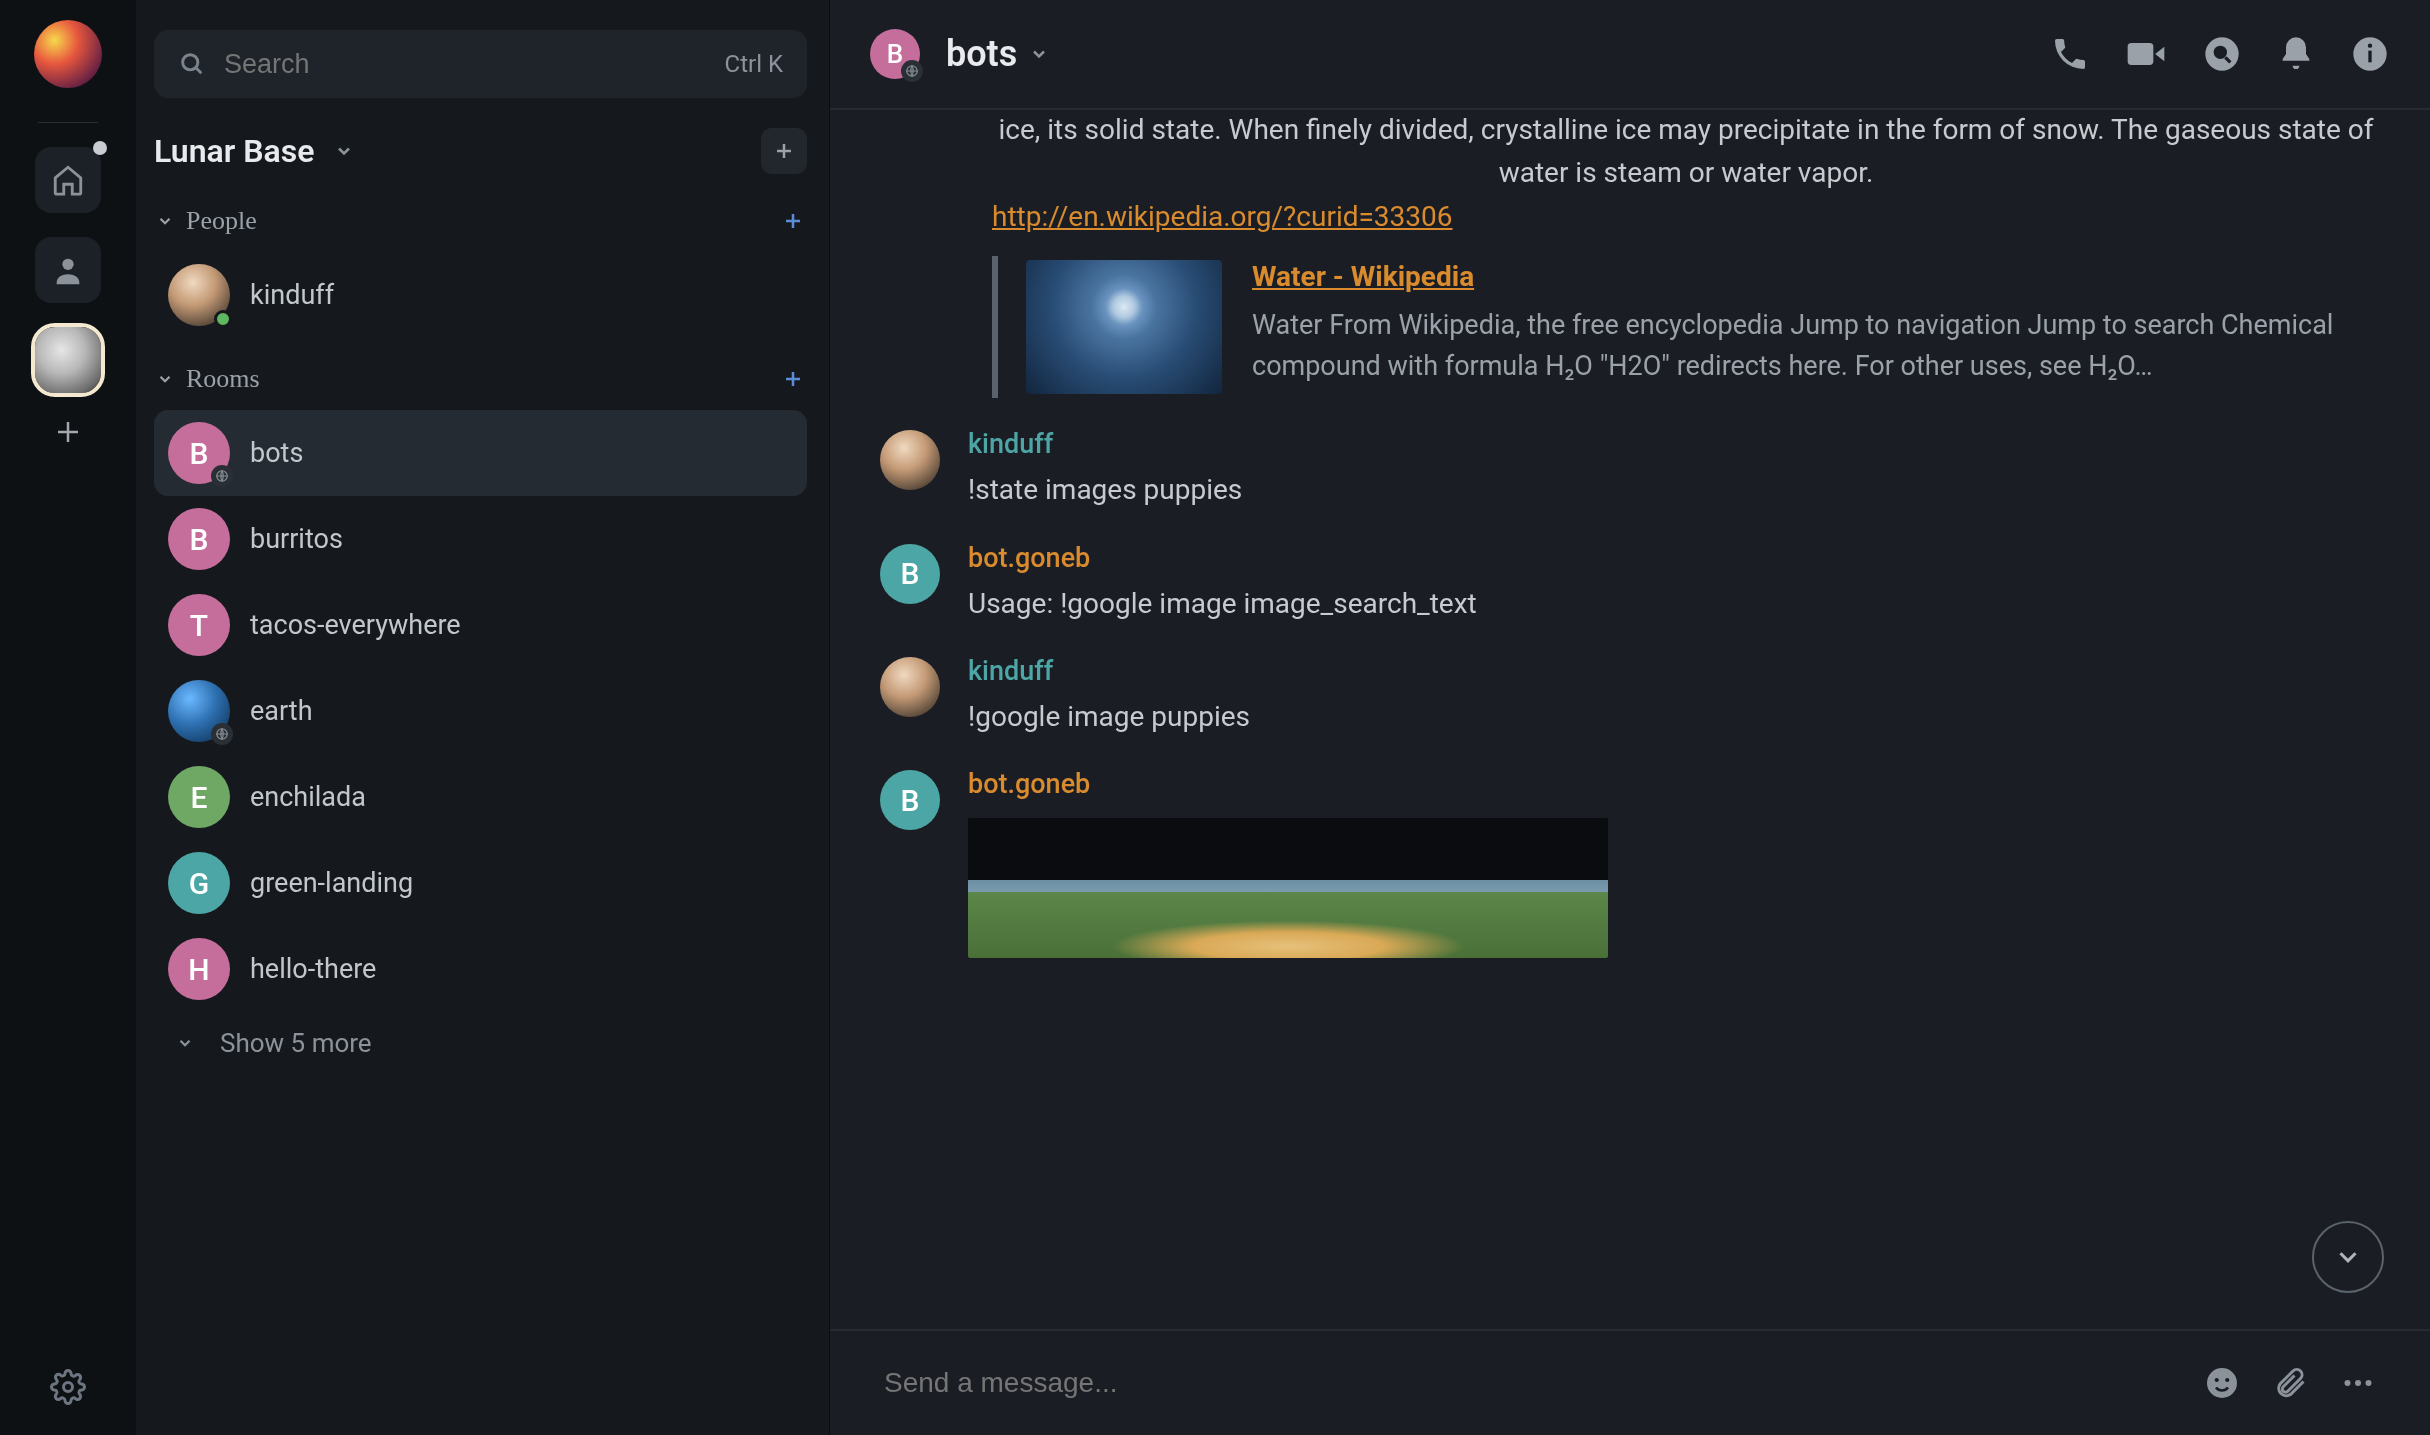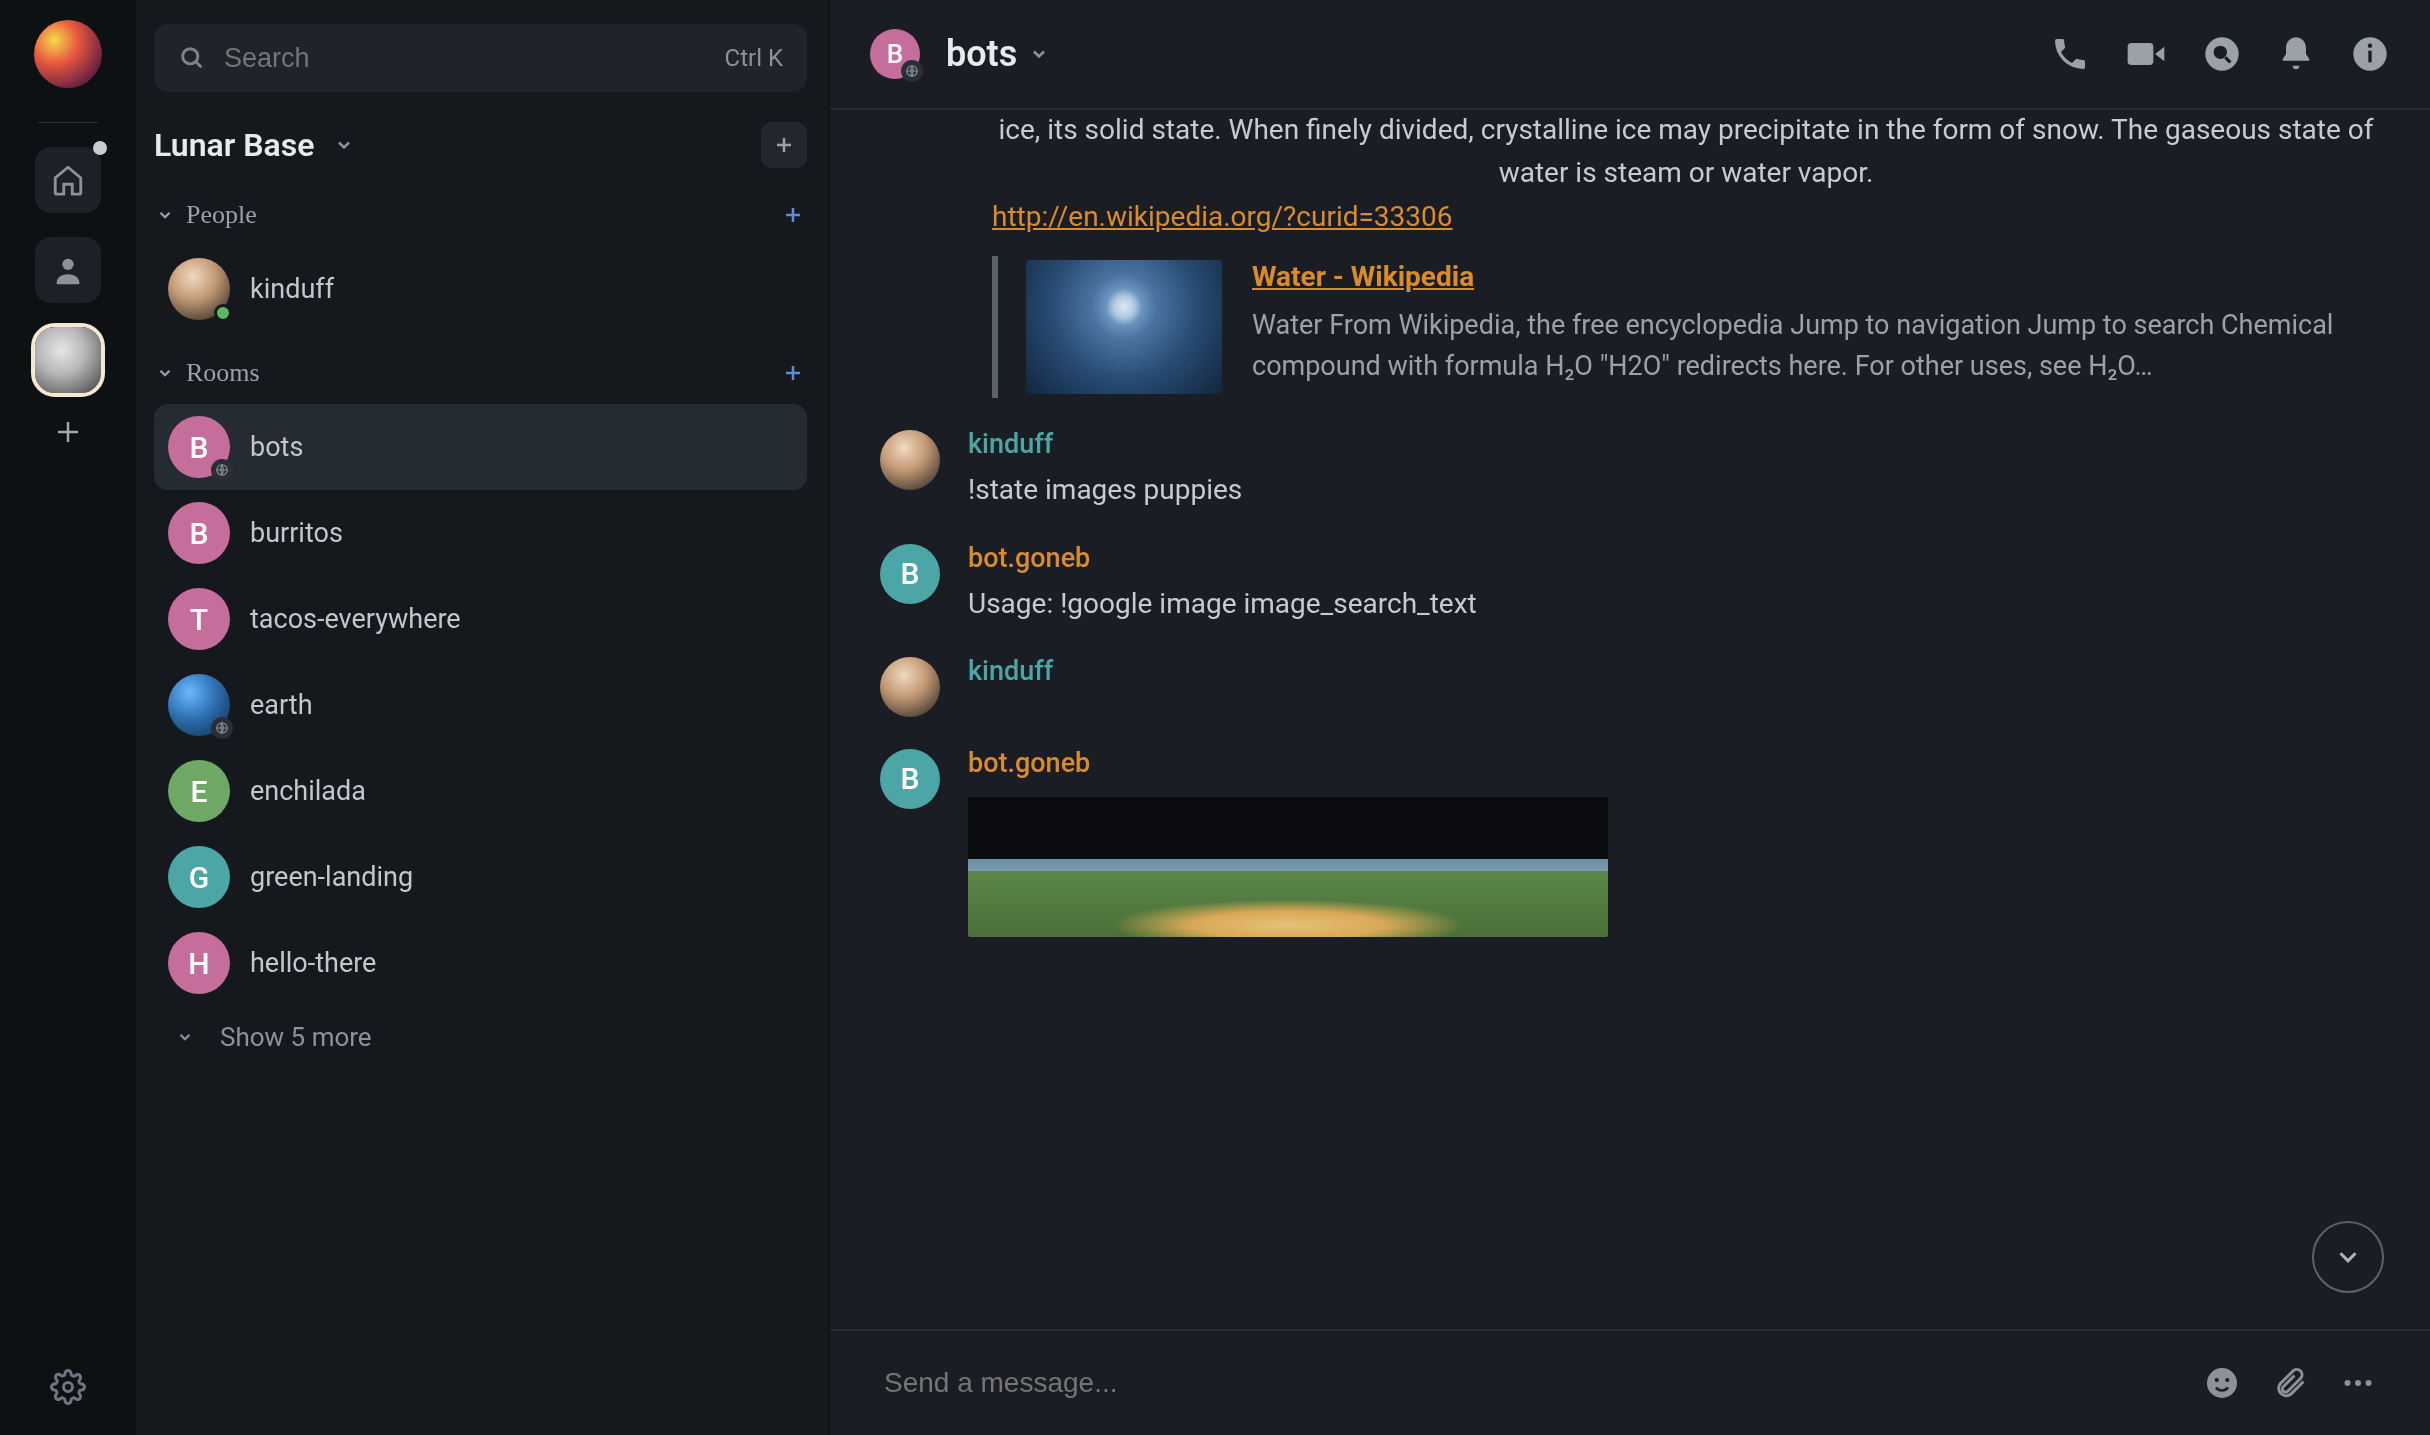--- a/index.html
+++ b/index.html
@@ -53,21 +53,21 @@
 }
 .rail .settings {
   position: absolute; bottom: 30px; left: 50%; transform: translateX(-50%);
   color: #6d7680;
 }
 
 .sidebar {
   width: 694px;
   background: #15191e;
   display: flex; flex-direction: column;
-  padding: 24px 22px 18px 18px;
+  padding: 30px 22px 18px 18px;
   border-right: 1px solid #0a0c0f;
 }
 .search-bar {
   background: #1f242b; border-radius: 14px;
   display: flex; align-items: center;
   padding: 0 24px; height: 68px;
   margin-bottom: 30px;
 }
 .search-bar .icon { color: #7b838c; margin-right: 18px; }
 .search-bar input {
@@ -430,20 +430,21 @@
           <div class="avatar-circle" style="background: rgb(77, 166, 166); width: 60px; height: 60px;">B</div>
           <div class="message-body">
             <div class="sender b">bot.goneb</div>
             <div class="msg-text">Usage: !google image image_search_text</div>
           </div>
         </div>
         <div class="message-group">
           <div class="avatar-circle avatar-kinduff" style="width: 60px; height: 60px;"></div>
           <div class="message-body">
             <div class="sender k">kinduff</div>
+            <div class="msg-text">!google image puppies</div>
           </div>
         </div>
         <div class="message-group">
           <div class="avatar-circle" style="background: rgb(77, 166, 166); width: 60px; height: 60px;">B</div>
           <div class="message-body">
             <div class="sender b">bot.goneb</div>
             <div class="image-attachment">
               <div class="bar"></div>
               <div class="img"></div>
             </div>

